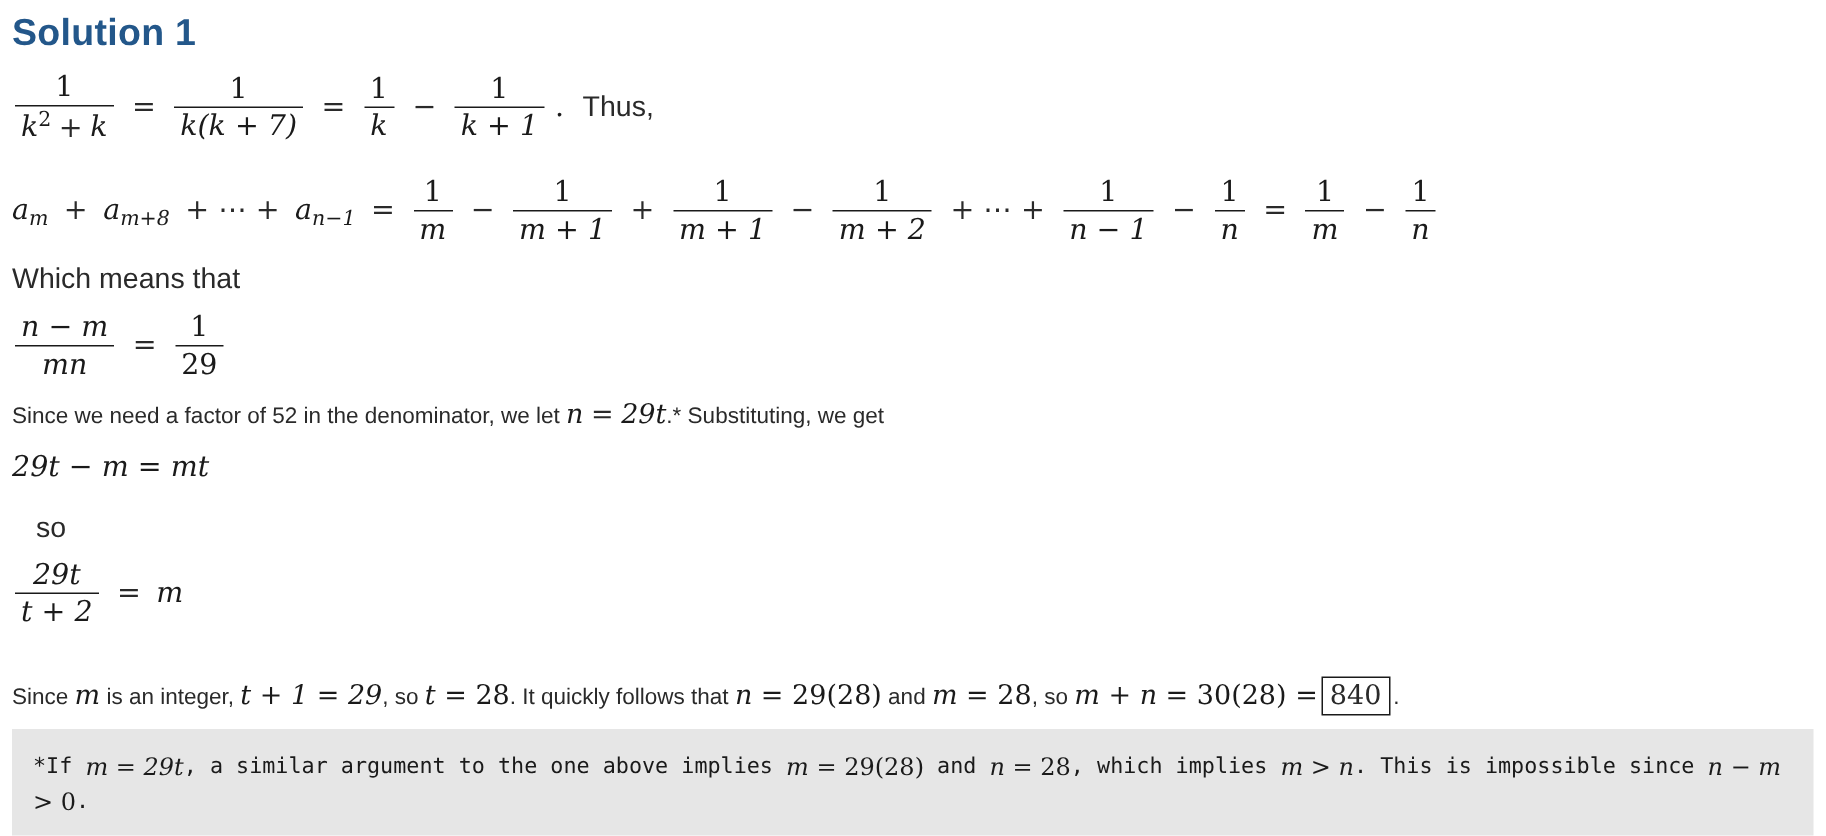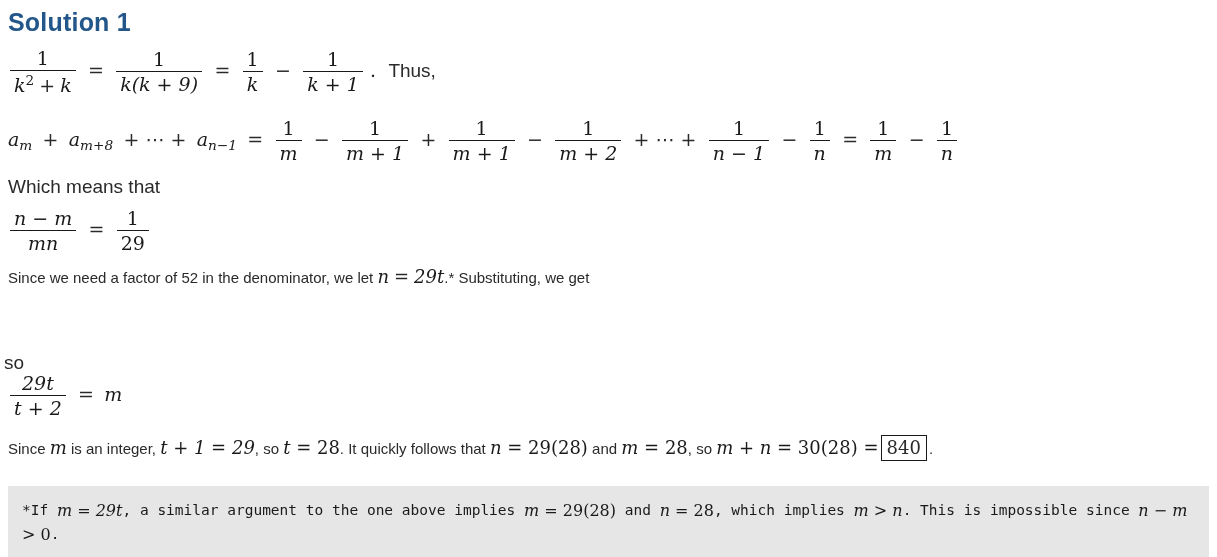--- a/index.html
+++ b/index.html
@@ -82,21 +82,21 @@
   }
   .eq-fs {
     font-size: 19px;
   }
   .boxed {
     display: inline-block;
     border: 1.2px solid #1a1a1a;
     padding: 1px 5px 2px 5px;
     font-family: "DejaVu Serif", serif;
     font-style: normal;
-    margin: 0 2px;
+    margin: 16px 2px;
   }
   .footnote {
     position: absolute;
     left: 8px;
     top: 486px;
     width: 1201px;
     background: #e6e6e6;
     padding: 12px 14px 14px 14px;
     box-sizing: border-box;
     font-family: "DejaVu Sans Mono", monospace;
@@ -119,21 +119,21 @@
   <div class="heading">Solution 1</div>
 
   <div class="row eq-fs" style="left:8px; top:48px;">
     <span class="frac">
       <span class="num mathup">1</span>
       <span class="den"><span class="math">k</span><span class="sup mathup">2</span><span class="op">+</span><span class="math">k</span></span>
     </span>
     <span class="op">=</span>
     <span class="frac">
       <span class="num mathup">1</span>
-      <span class="den math">k(k + 9)</span>
+      <span class="den math">k(k + 7)</span>
     </span>
     <span class="op">=</span>
     <span class="frac">
       <span class="num mathup">1</span>
       <span class="den math">k</span>
     </span>
     <span class="op">−</span>
     <span class="frac">
       <span class="num mathup">1</span>
       <span class="den math">k + 1</span>
@@ -201,22 +201,23 @@
     <span class="frac">
       <span class="num mathup">1</span>
       <span class="den mathup">29</span>
     </span>
   </div>
 
   <div class="row" style="left:8px; top:266px; font-size:15px;">
     <span>Since we need a factor of 52 in the denominator, we let </span><span class="math" style="font-size:18px;">n</span><span class="op" style="font-size:18px;">=</span><span class="math" style="font-size:18px;">29t</span><span>.* Substituting, we get</span>
   </div>
 
-
-  <div class="text-line" style="left:4px; top:342px;margin-top:10px;">so</div>
+  <div class="row math eq-fs" style="left:8px; top:300px;">29t − m = mt</div>
+
+  <div class="text-line" style="left:24px; top:342px;">so</div>
 
   <div class="row eq-fs" style="left:8px; top:373px;">
     <span class="frac">
       <span class="num math">29t</span>
       <span class="den math">t + 2</span>
     </span>
     <span class="op">=</span>
     <span class="math">m</span>
   </div>
 

